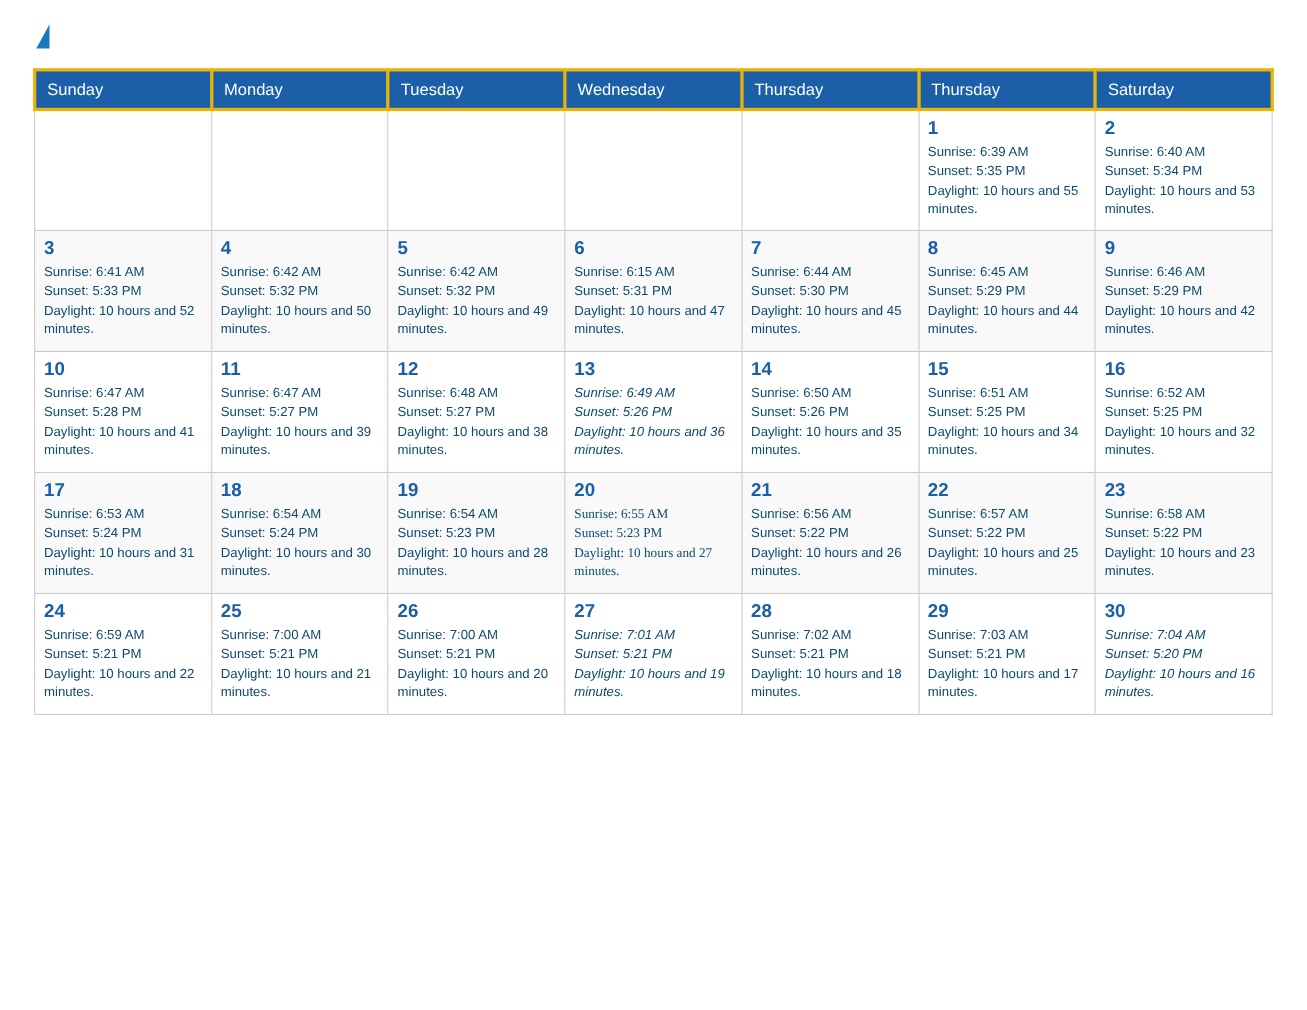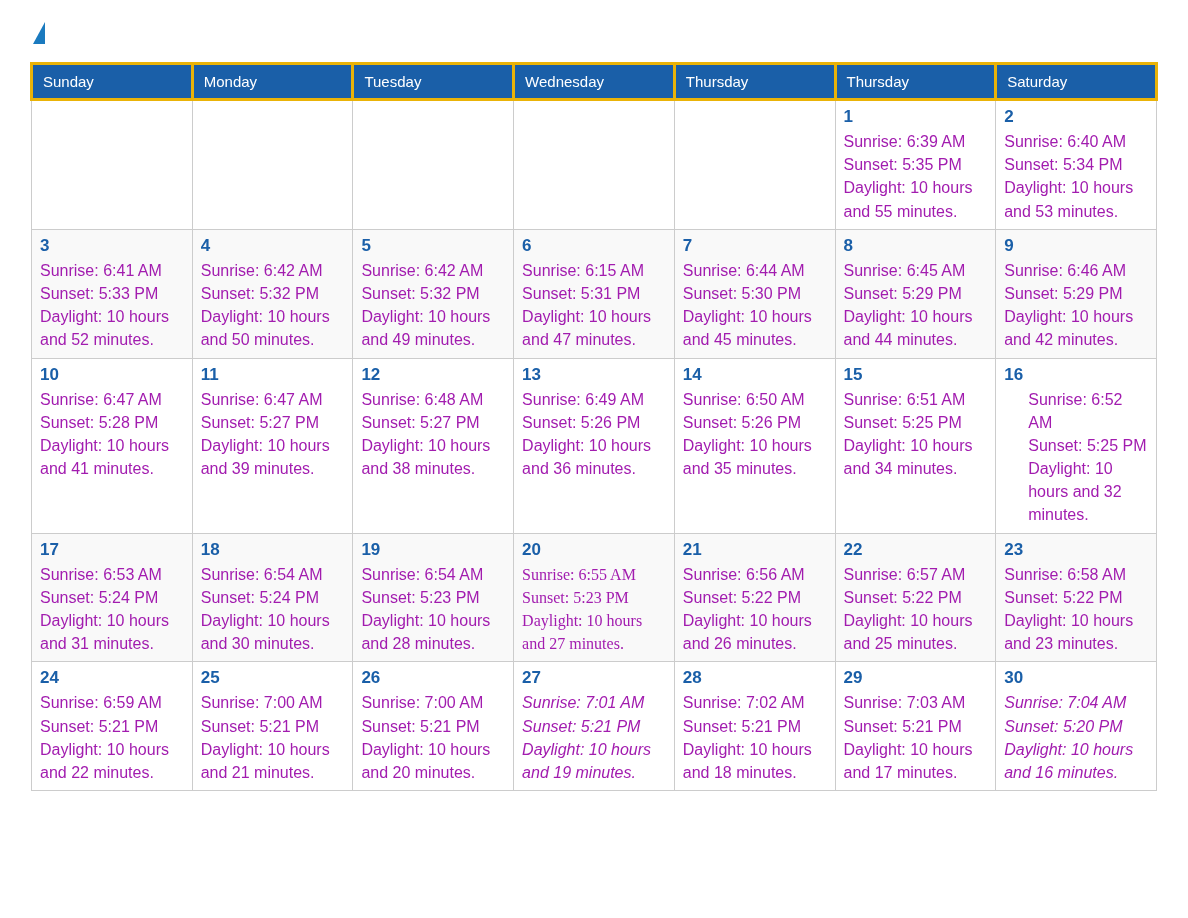--- a/index.html
+++ b/index.html
@@ -83,22 +83,22 @@
       background: #fff;
     }
     .day-number {
       font-size: 17px;
       color: #1a5fa8;
       font-weight: bold;
       display: block;
       margin-bottom: 3px;
     }
     .day-info {
-      font-size: 16px;
-      color: #a21caf;
+      font-size: 12px;
+      color: #0c4a6e;
       line-height: 1.45;
     }
     tbody tr:nth-child(even) td {
       background: #f9f9f9;
     }
     .empty-cell {
       background: #fff !important;
     }
   </style>
 </head>
@@ -208,39 +208,39 @@
 Daylight: 10 hours and 39 minutes.</div>
         </td>
         <td>
           <span class="day-number">12</span>
           <div class="day-info" style="white-space: pre-line;">Sunrise: 6:48 AM
 Sunset: 5:27 PM
 Daylight: 10 hours and 38 minutes.</div>
         </td>
         <td>
           <span class="day-number">13</span>
-          <div class="day-info" style="white-space: pre-line;">Sunrise: 6:49 AM
+          <div class="day-info" style="white-space: pre-line; font-style: italic;">Sunrise: 6:49 AM
 Sunset: 5:26 PM
 Daylight: 10 hours and 36 minutes.</div>
         </td>
         <td>
           <span class="day-number">14</span>
           <div class="day-info" style="white-space: pre-line;">Sunrise: 6:50 AM
 Sunset: 5:26 PM
 Daylight: 10 hours and 35 minutes.</div>
         </td>
         <td>
           <span class="day-number">15</span>
           <div class="day-info" style="white-space: pre-line;">Sunrise: 6:51 AM
 Sunset: 5:25 PM
 Daylight: 10 hours and 34 minutes.</div>
         </td>
         <td>
           <span class="day-number">16</span>
-          <div class="day-info" style="white-space: pre-line; margin-left: 24px;">Sunrise: 6:52 AM
+          <div class="day-info" style="white-space: pre-line;">Sunrise: 6:52 AM
 Sunset: 5:25 PM
 Daylight: 10 hours and 32 minutes.</div>
         </td>
       </tr>
       <tr>
         <td>
           <span class="day-number">17</span>
           <div class="day-info" style="white-space: pre-line;">Sunrise: 6:53 AM
 Sunset: 5:24 PM
 Daylight: 10 hours and 31 minutes.</div>

